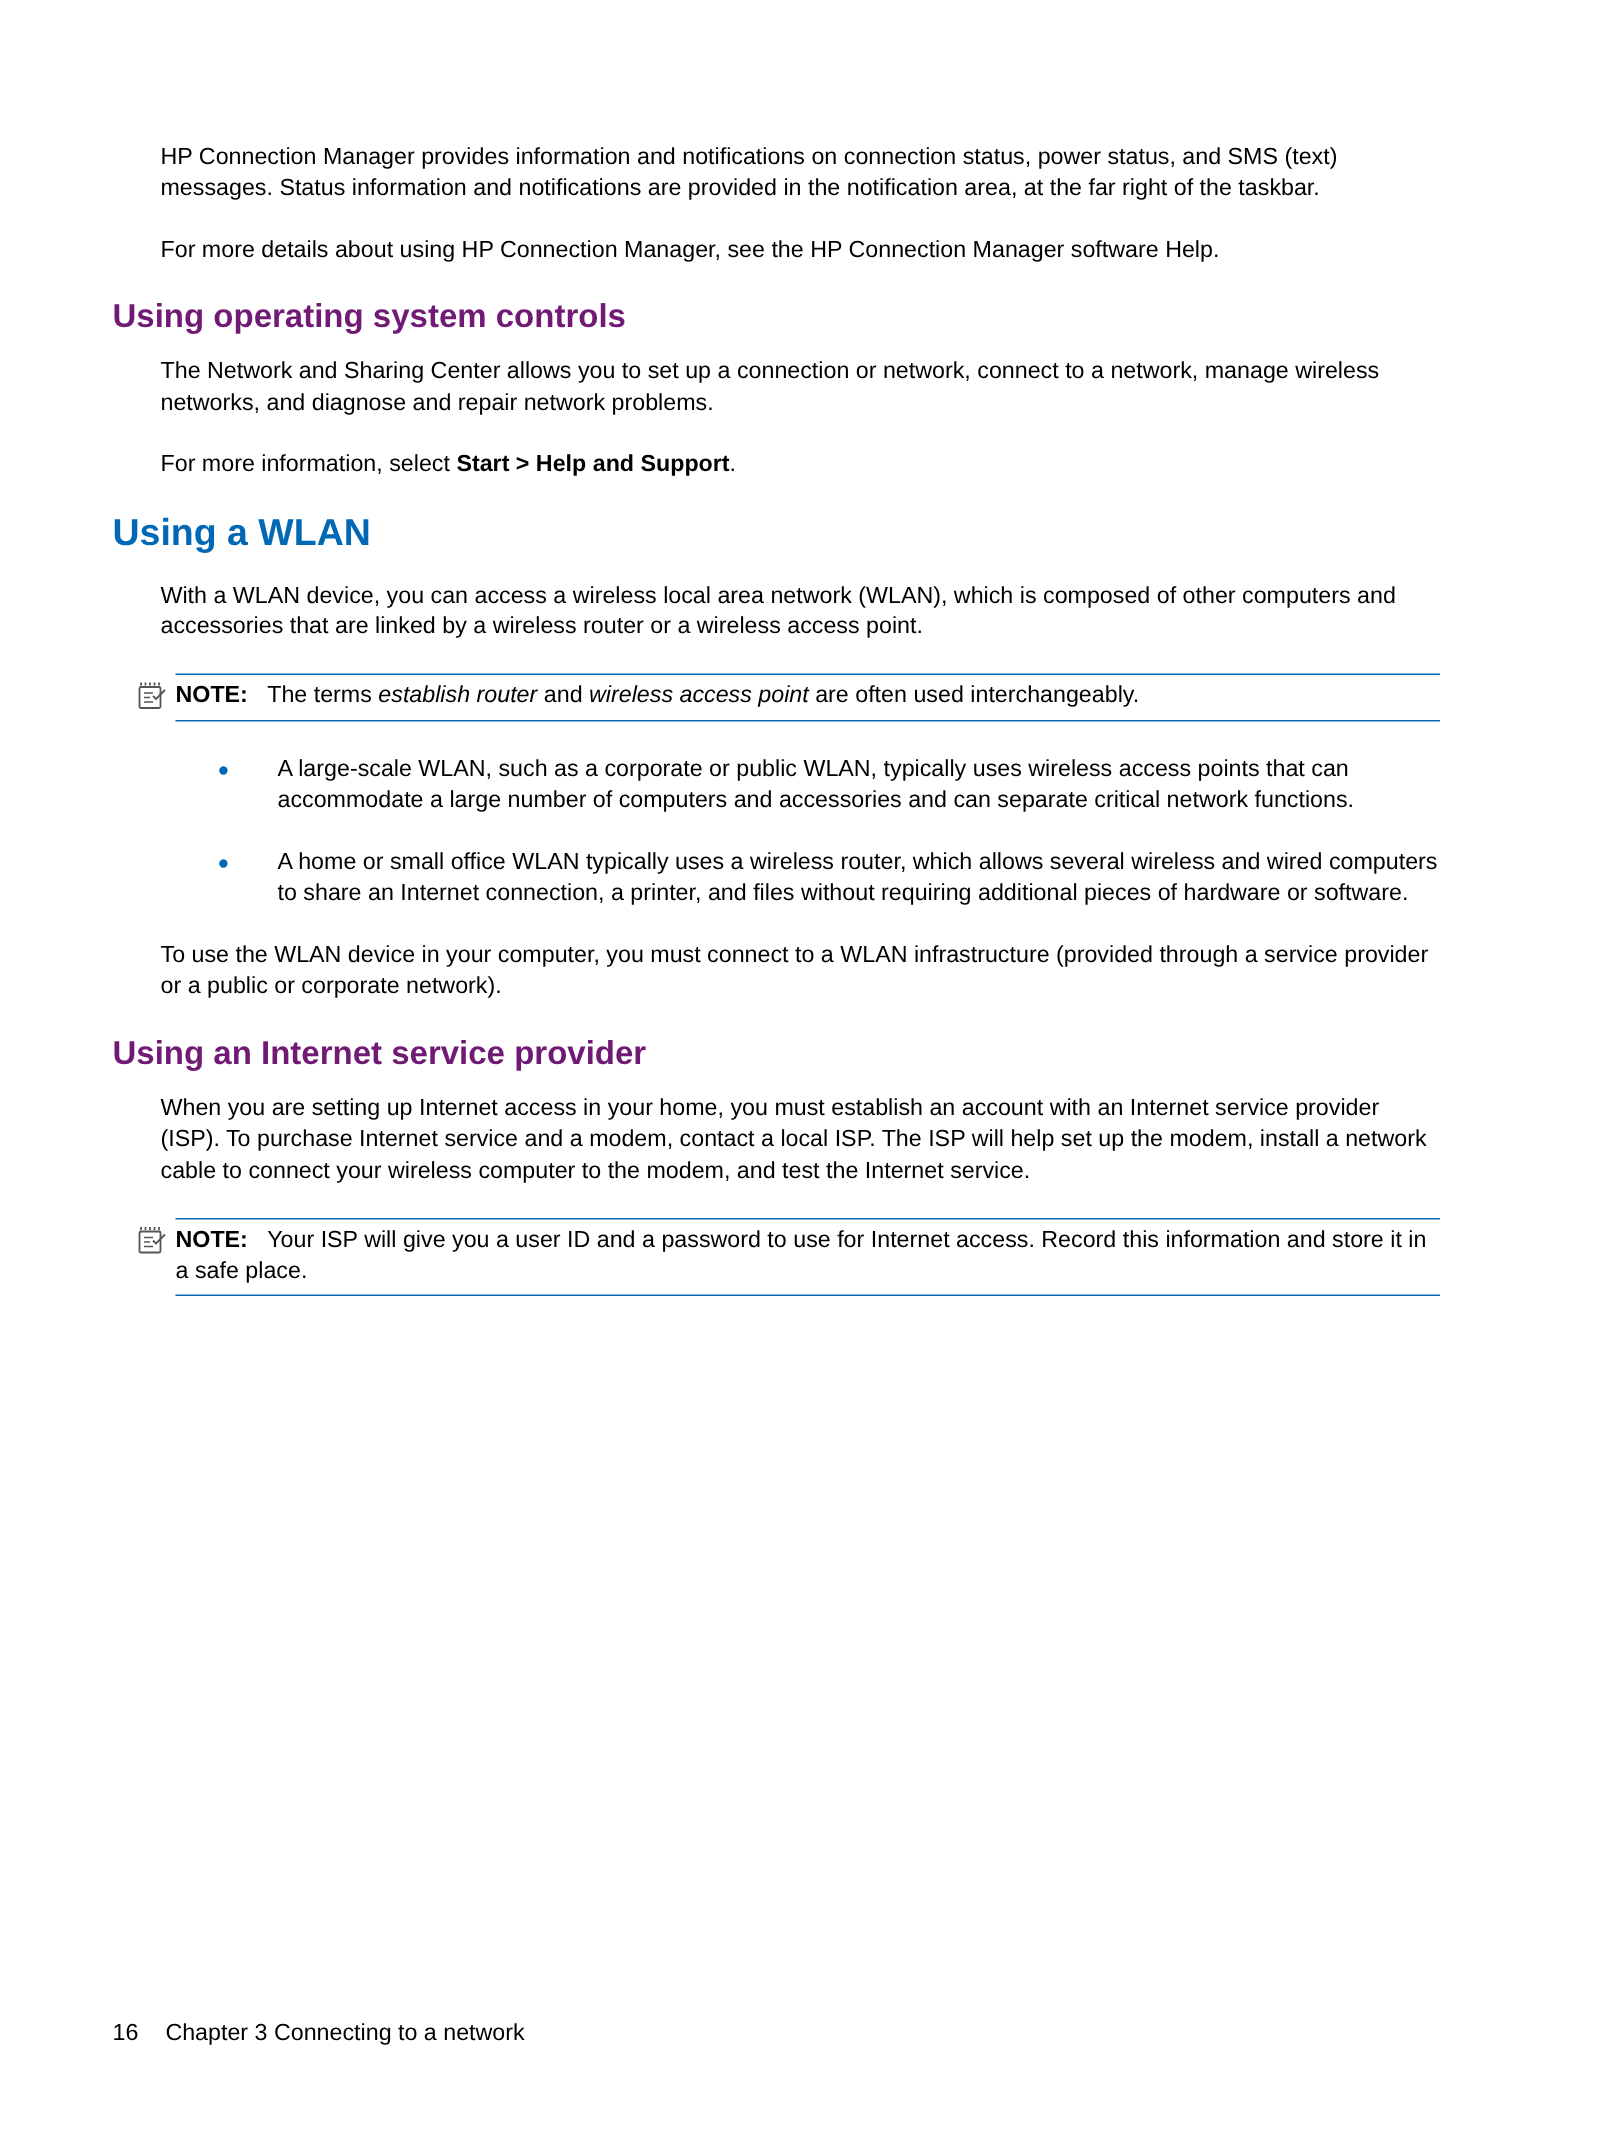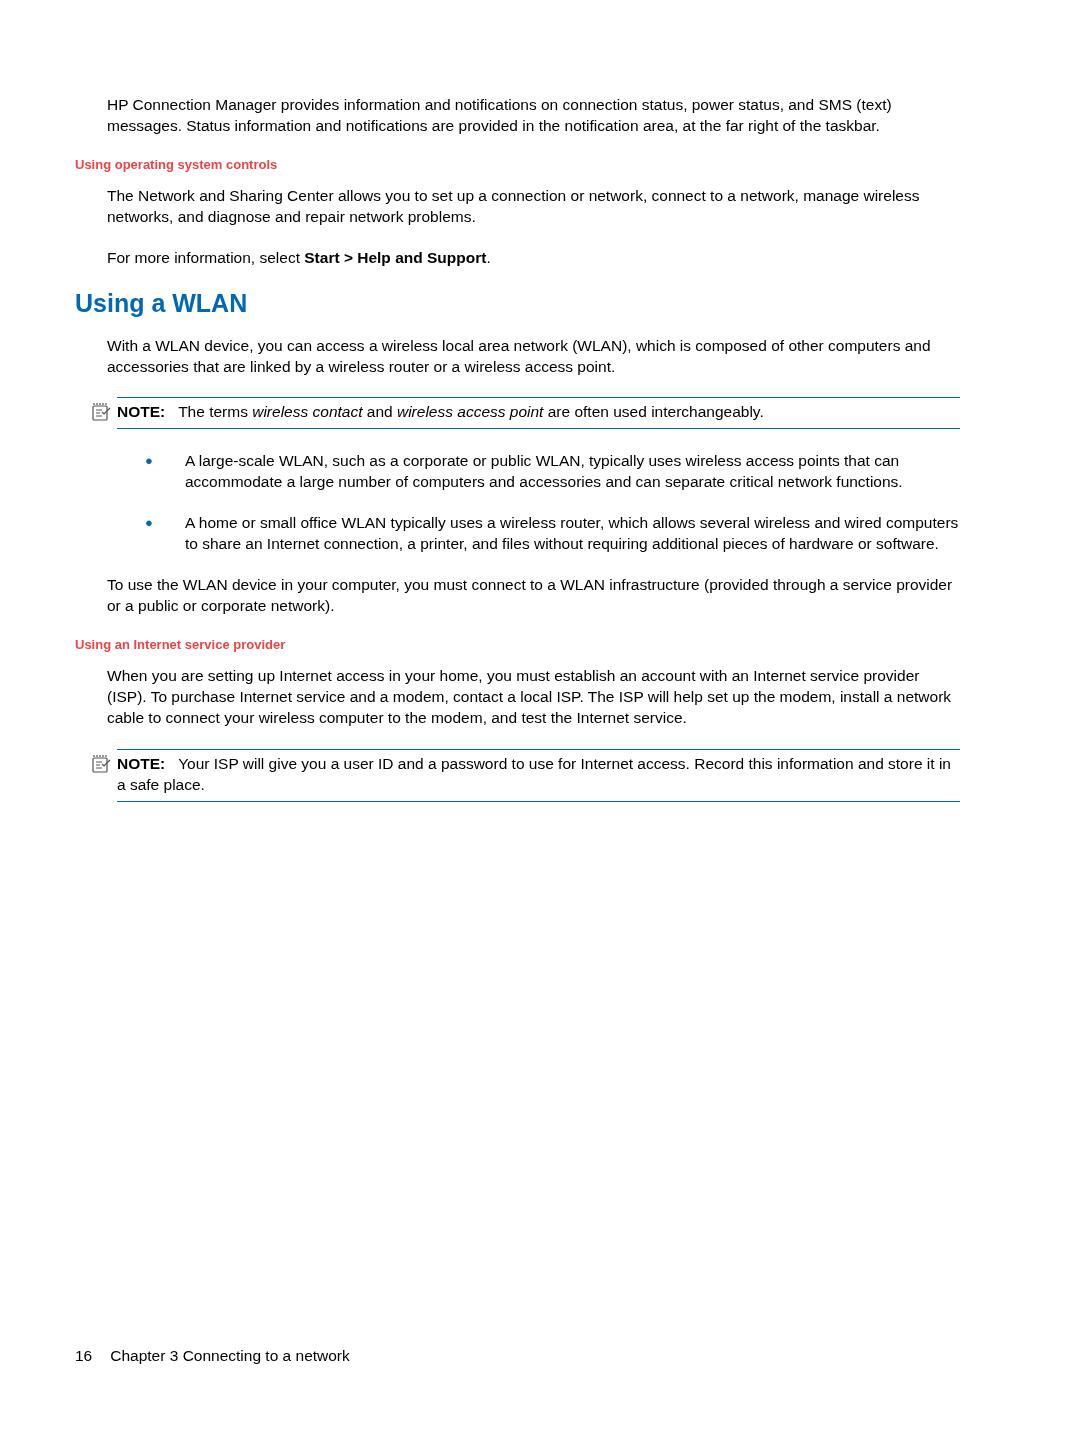--- a/index.html
+++ b/index.html
@@ -20,22 +20,22 @@
     }
     .content-indent {
       margin-left: 32px;
     }
     p {
       font-size: 15.5px;
       line-height: 1.35;
       margin-bottom: 20px;
     }
     .h3 {
-      color: #ef4444;
-      font-size: 13px;
+      color: #701a75;
+      font-size: 22px;
       font-weight: bold;
       margin-bottom: 14px;
       margin-top: 4px;
     }
     .h2 {
       color: #0068b5;
       font-size: 25px;
       font-weight: bold;
       margin-bottom: 18px;
       margin-top: 8px;
@@ -100,20 +100,21 @@
       margin-top: 40px;
     }
   </style>
 </head>
 <body>
 
 <div class="page">
 
   <div class="content-indent">
     <p>HP Connection Manager provides information and notifications on connection status, power status, and SMS (text) messages. Status information and notifications are provided in the notification area, at the far right of the taskbar.</p>
+    <p>For more details about using HP Connection Manager, see the HP Connection Manager software Help.</p>
   </div>
 
   <div class="h3">Using operating system controls</div>
   <div class="content-indent">
     <p>The Network and Sharing Center allows you to set up a connection or network, connect to a network, manage wireless networks, and diagnose and repair network problems.</p>
     <p>
       <span>For more information, select </span><span class="bold">Start &gt; Help and Support</span><span>.</span>
     </p>
   </div>
 
@@ -125,21 +126,21 @@
   <div class="note-box">
     <span class="note-icon">
       <svg width="22" height="20" viewBox="0 0 22 20">
         <rect x="2" y="4" width="14" height="14" rx="1" fill="none" stroke="#555" stroke-width="1.2"></rect>
         <path d="M3 3 L3 1 M6 3 L6 1 M9 3 L9 1 M12 3 L12 1 M15 3 L15 1" stroke="#555" stroke-width="1.2"></path>
         <path d="M19 6 L13 12 L11 10" fill="none" stroke="#555" stroke-width="1.2"></path>
         <path d="M5 8 L11 8 M5 11 L9 11 M5 14 L11 14" stroke="#555" stroke-width="1"></path>
       </svg>
     </span>
     <span class="note-text">
-      <span class="note-label">NOTE:</span>&nbsp;&nbsp;&nbsp;<span>The terms </span><span class="italic">wireless contact</span><span> and </span><span class="italic">wireless access point</span><span> are often used interchangeably.</span>
+      <span class="note-label">NOTE:</span>&nbsp;&nbsp;&nbsp;<span>The terms </span><span class="italic">establish router</span><span> and </span><span class="italic">wireless access point</span><span> are often used interchangeably.</span>
     </span>
   </div>
 
   <ul>
     <li>A large-scale WLAN, such as a corporate or public WLAN, typically uses wireless access points that can accommodate a large number of computers and accessories and can separate critical network functions.</li>
     <li>A home or small office WLAN typically uses a wireless router, which allows several wireless and wired computers to share an Internet connection, a printer, and files without requiring additional pieces of hardware or software.</li>
   </ul>
 
   <div class="content-indent">
     <p>To use the WLAN device in your computer, you must connect to a WLAN infrastructure (provided through a service provider or a public or corporate network).</p>

